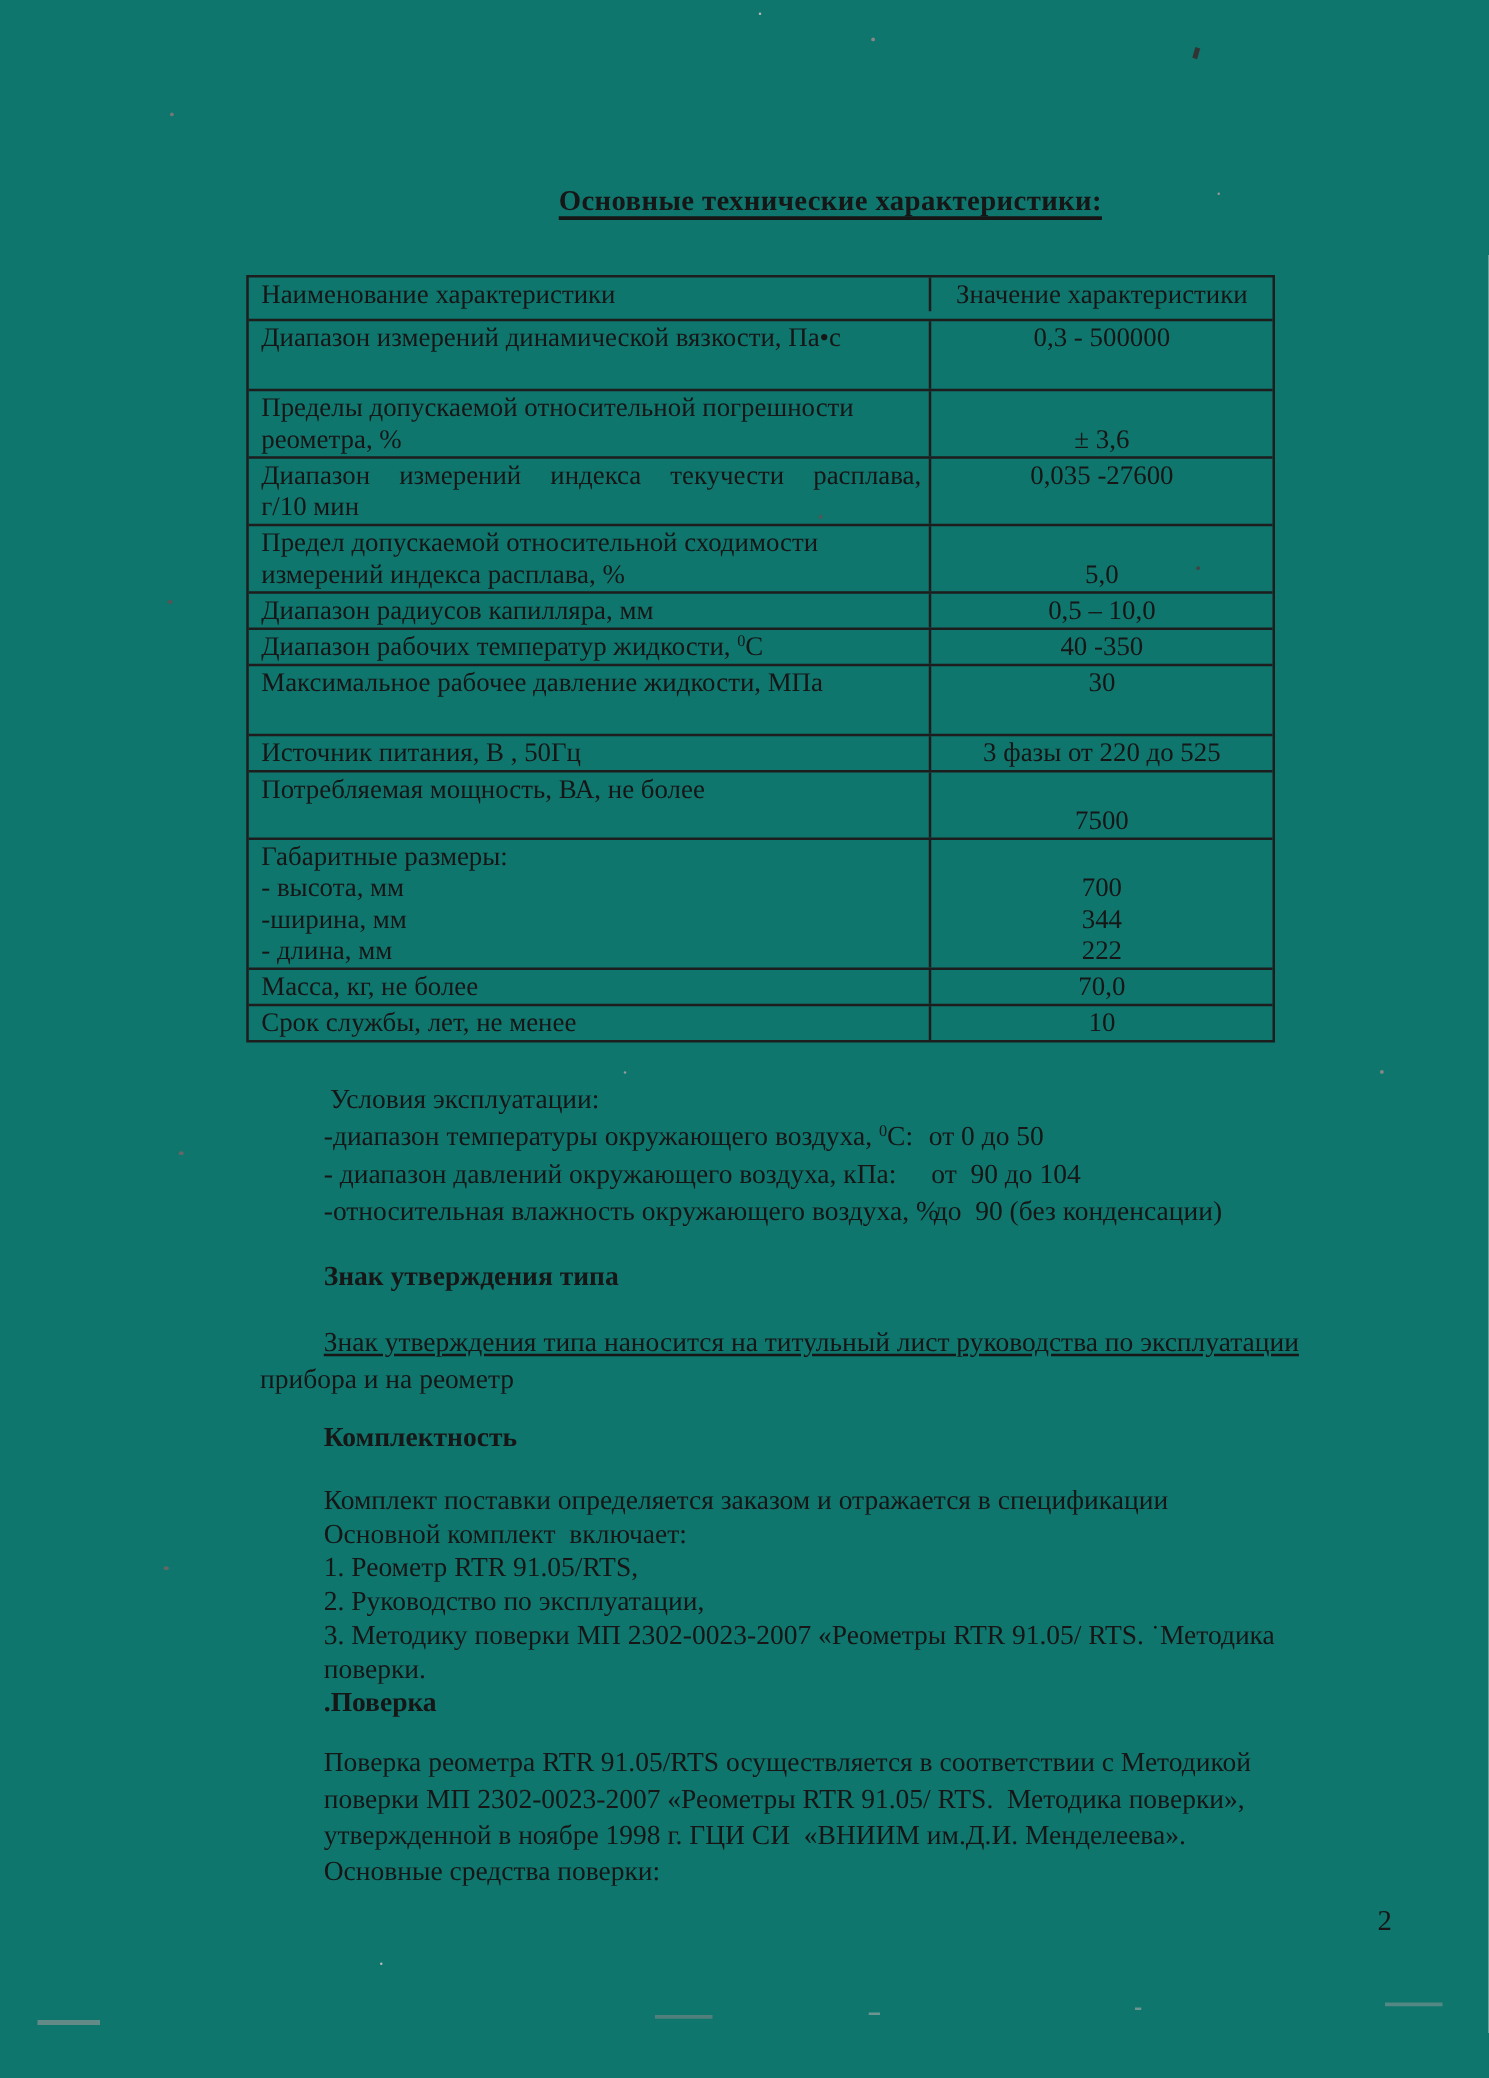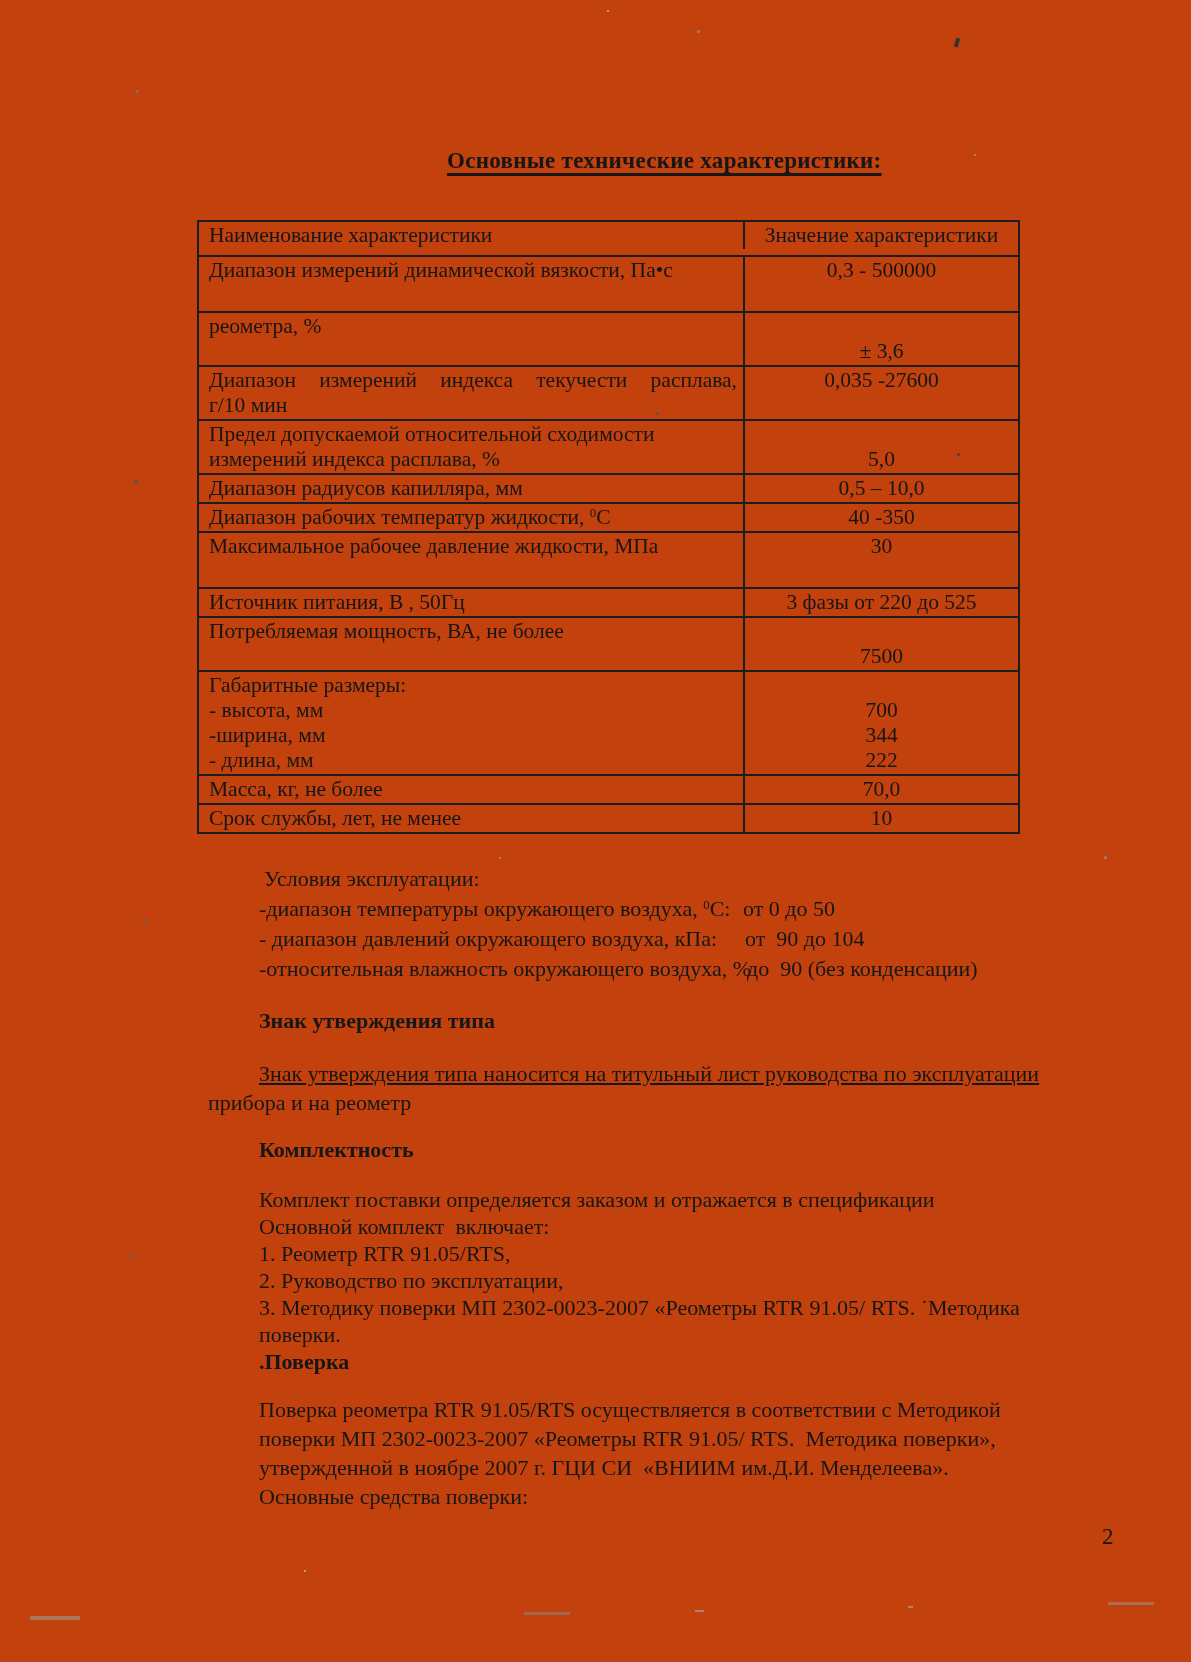--- a/index.html
+++ b/index.html
@@ -1,21 +1,21 @@
 <!DOCTYPE html>
 <html><head>
 <meta charset="utf-8">
 <style>
   html,body { margin:0; padding:0; background:#e8e8e8; }
   .page {
     position: relative;
     width: 1191px;
     height: 1662px;
     margin: 0 auto;
-    background: #c2410c;
+    background: #0f766e;
     font-family: "Liberation Serif", "DejaVu Serif", serif;
     color: #161616;
     overflow: hidden;
   }
   
   .doc-title {
     margin: 148px 0 0 447px;
     width: fit-content;
     font-size: 23px;
     font-weight: bold;
@@ -94,20 +94,21 @@
       <div class="td td-l">
         <div class="cl">Диапазон измерений динамической вязкости, Па•с</div>
       </div>
       <div class="td td-v">
         <div class="cl">0,3 - 500000</div>
       </div>
     </div>
 
     <div class="tr">
       <div class="td td-l">
+        <div class="cl">Пределы допускаемой относительной погрешности</div>
         <div class="cl">реометра, %</div>
       </div>
       <div class="td td-v">
         <div class="cl"></div>
         <div class="cl">± 3,6</div>
       </div>
     </div>
 
     <div class="tr">
       <div class="td td-l">
@@ -231,21 +232,21 @@
     <div class="line">1. Реометр RTR 91.05/RTS,</div>
     <div class="line">2. Руководство по эксплуатации,</div>
     <div class="line">3. Методику поверки МП 2302-0023-2007 «Реометры RTR 91.05/ RTS. ˙Методика</div>
     <div class="line">поверки.</div>
   </div>
 
   <div class="sec-h h-ver">.Поверка</div>
   <div class="para para-ver">
     <div class="line">Поверка реометра RTR 91.05/RTS осуществляется в соответствии с Методикой</div>
     <div class="line">поверки МП 2302-0023-2007 «Реометры RTR 91.05/ RTS.  Методика поверки»,</div>
-    <div class="line">утвержденной в ноябре 2007 г. ГЦИ СИ  «ВНИИМ им.Д.И. Менделеева».</div>
+    <div class="line">утвержденной в ноябре 1998 г. ГЦИ СИ  «ВНИИМ им.Д.И. Менделеева».</div>
     <div class="line">Основные средства поверки:</div>
   </div>
 
   <div class="pageno">2</div>
 
   <div class="speck" style="left:697px; top:30px; width:3px; height:3px; background:#888;"></div>
   <div class="dash" style="left:955px; top:38px; width:4px; height:9px; background:#333; transform:rotate(16deg);"></div>
   <div class="speck" style="left:607px; top:10px; width:2px; height:2px; background:#bbb;"></div>
   <div class="speck" style="left:136px; top:90px; width:3px; height:3px; background:#777;"></div>
   <div class="speck" style="left:974px; top:154px; width:2px; height:2px; background:#999;"></div>

